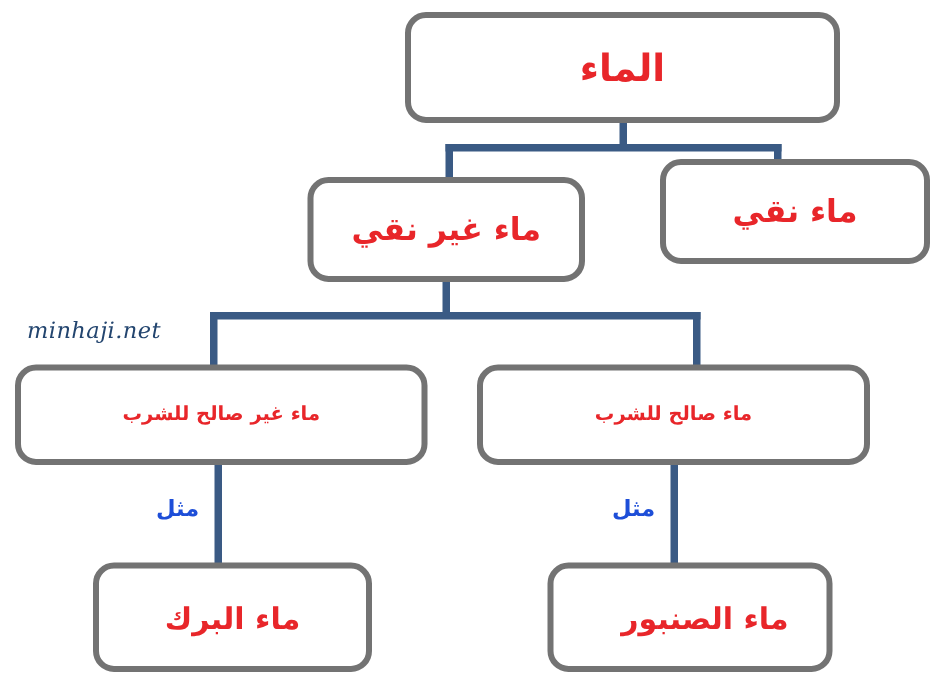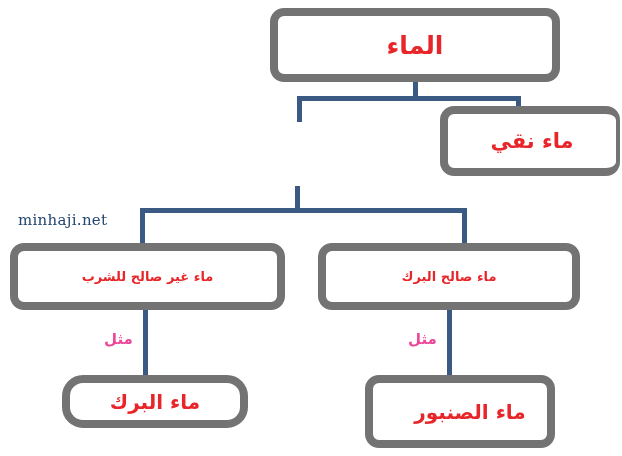--- a/index.html
+++ b/index.html
@@ -16,21 +16,21 @@
   #diagram {
     position: relative;
     width: 622px;
     height: 456px;
   }
 
   
   .node {
     position: absolute;
     box-sizing: border-box;
-    border: 8px solid #737373;
+    border: 4px solid #737373;
     border-radius: 14px;
     background: #ffffff;
     display: flex;
     align-items: center;
     justify-content: center;
     z-index: 3;
   }
   .node-label {
     color: #e8262a;
     font-family: "DejaVu Sans", sans-serif;
@@ -44,21 +44,21 @@
   .n-root .node-label { font-size: 25px; }
 
   .n-impure { left: 205px; top: 118px; width: 185px; height: 70px; }
   .n-pure   { left: 440px; top: 106px; width: 180px; height: 70px; border-right-width: 4px; }
   .n-impure .node-label, .n-pure .node-label { font-size: 21px; }
 
   .n-undrinkable { left: 10px;  top: 243px; width: 275px; height: 67px; }
   .n-drinkable   { left: 318px; top: 243px; width: 262px; height: 67px; }
   .n-undrinkable .node-label, .n-drinkable .node-label { font-size: 13px; }
 
-  .n-pond { left: 62px;  top: 375px; width: 186px; height: 53px; border-radius: 21px; }
+  .n-pond { left: 62px;  top: 375px; width: 186px; height: 73px; }
   .n-tap  { left: 365px; top: 375px; width: 190px; height: 73px; padding-left: 20px; }
   .n-pond .node-label, .n-tap .node-label { font-size: 20px; }
 
   
   .conn {
     position: absolute;
     background: #3a5a84;
     z-index: 1;
   }
   .v { width: 5px; }
@@ -76,39 +76,40 @@
   .c-l3-left-dn  { left: 140px; top: 208px; height: 39px; }
   .c-l3-right-dn { left: 462px; top: 208px; height: 39px; }
 
   
   .c-pond-dn { left: 143px; top: 308px; height: 71px; }
   .c-tap-dn  { left: 447px; top: 308px; height: 71px; }
 
   
   .mithl {
     position: absolute;
-    color: #ec4899;
+    color: #1d4ed8;
     font-family: "DejaVu Sans", sans-serif;
     font-weight: bold;
     font-size: 15px;
     direction: rtl;
     unicode-bidi: bidi-override;
     white-space: nowrap;
     z-index: 4;
   }
   .m-left  { left: 104px; top: 330px; }
   .m-right { left: 408px; top: 330px; }
 
   
   .watermark {
     position: absolute;
     left: 18px;
     top: 211px;
     color: #23456f;
     font-family: "DejaVu Serif", serif;
+    font-style: italic;
     font-size: 15px;
     letter-spacing: 0.3px;
     white-space: nowrap;
     z-index: 5;
   }
 </style>
 </head>
 <body>
 
 <div id="diagram">
@@ -128,29 +129,32 @@
   <div class="conn v c-pond-dn"></div>
   <div class="conn v c-tap-dn"></div>
 
   <div class="mithl m-left">مثل</div>
   <div class="mithl m-right">مثل</div>
 
   <div class="node n-root">
     <span class="node-label">الماء</span>
   </div>
 
+  <div class="node n-impure">
+    <span class="node-label">ماء غير نقي</span>
+  </div>
   <div class="node n-pure">
     <span class="node-label">ماء نقي</span>
   </div>
 
   <div class="node n-undrinkable">
     <span class="node-label">ماء غير صالح للشرب</span>
   </div>
   <div class="node n-drinkable">
-    <span class="node-label">ماء صالح البرك</span>
+    <span class="node-label">ماء صالح للشرب</span>
   </div>
 
   <div class="node n-pond">
     <span class="node-label">ماء البرك</span>
   </div>
   <div class="node n-tap">
     <span class="node-label">ماء الصنبور</span>
   </div>
 
 </div>

